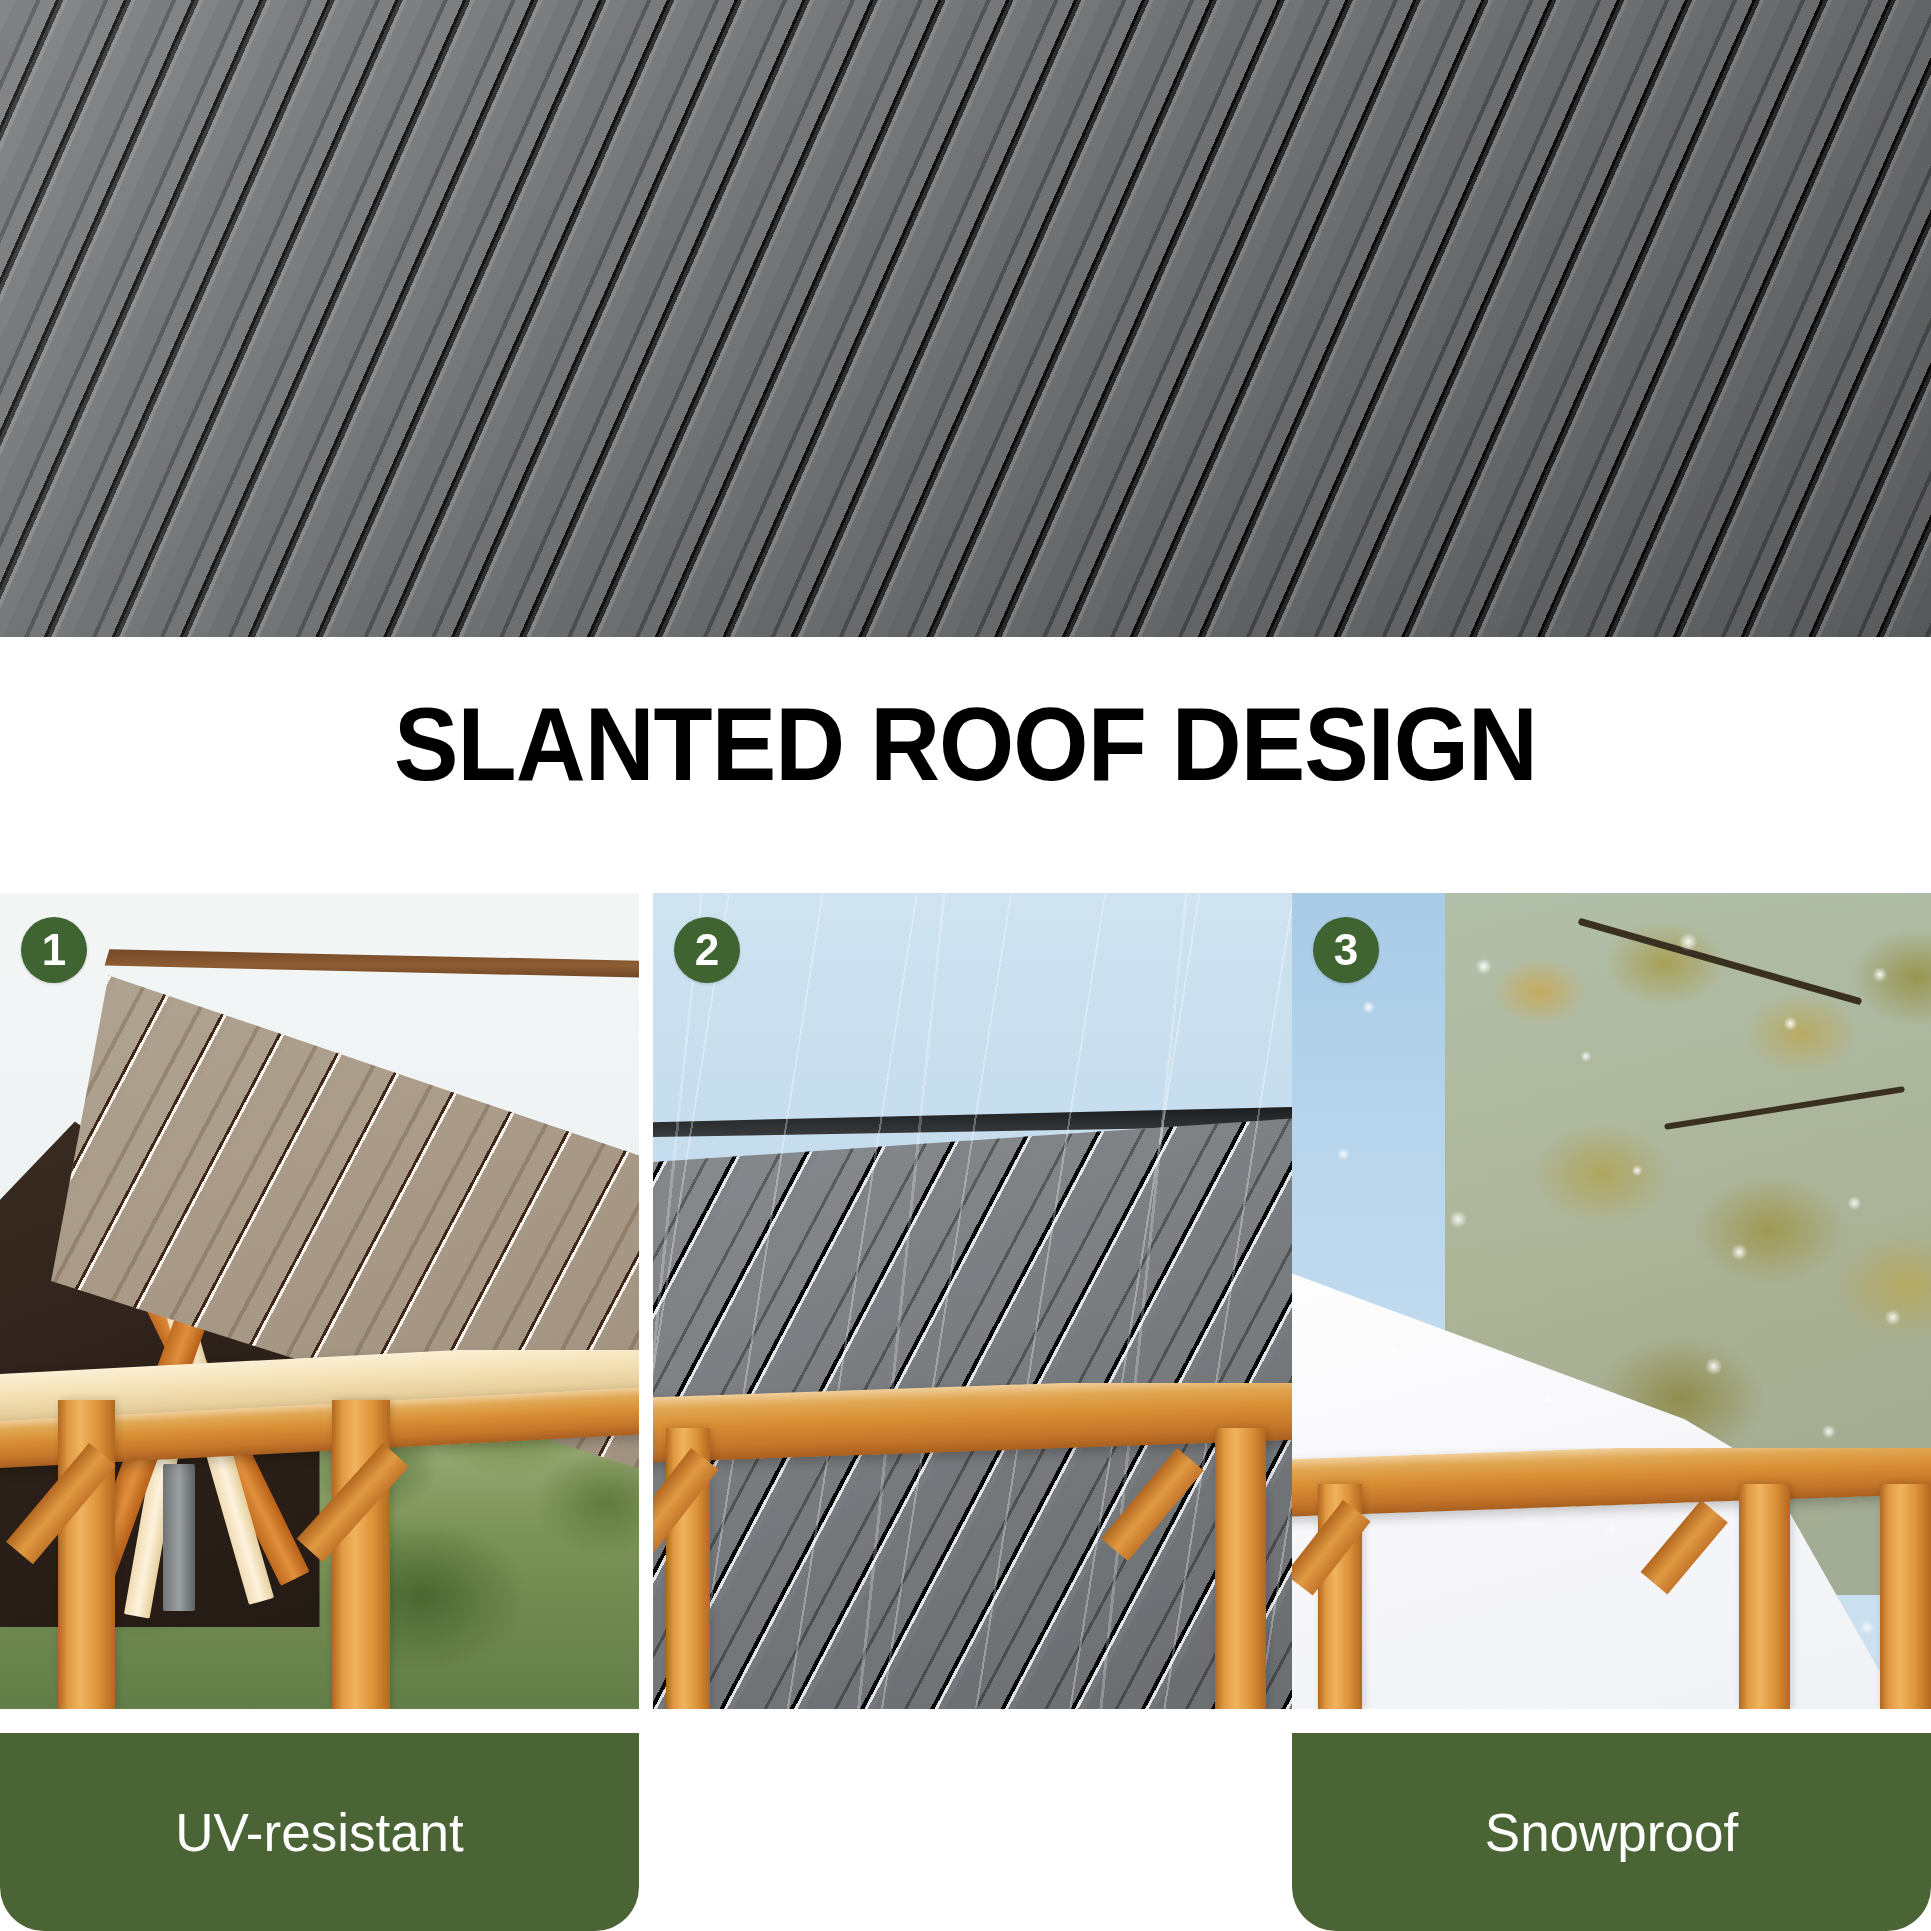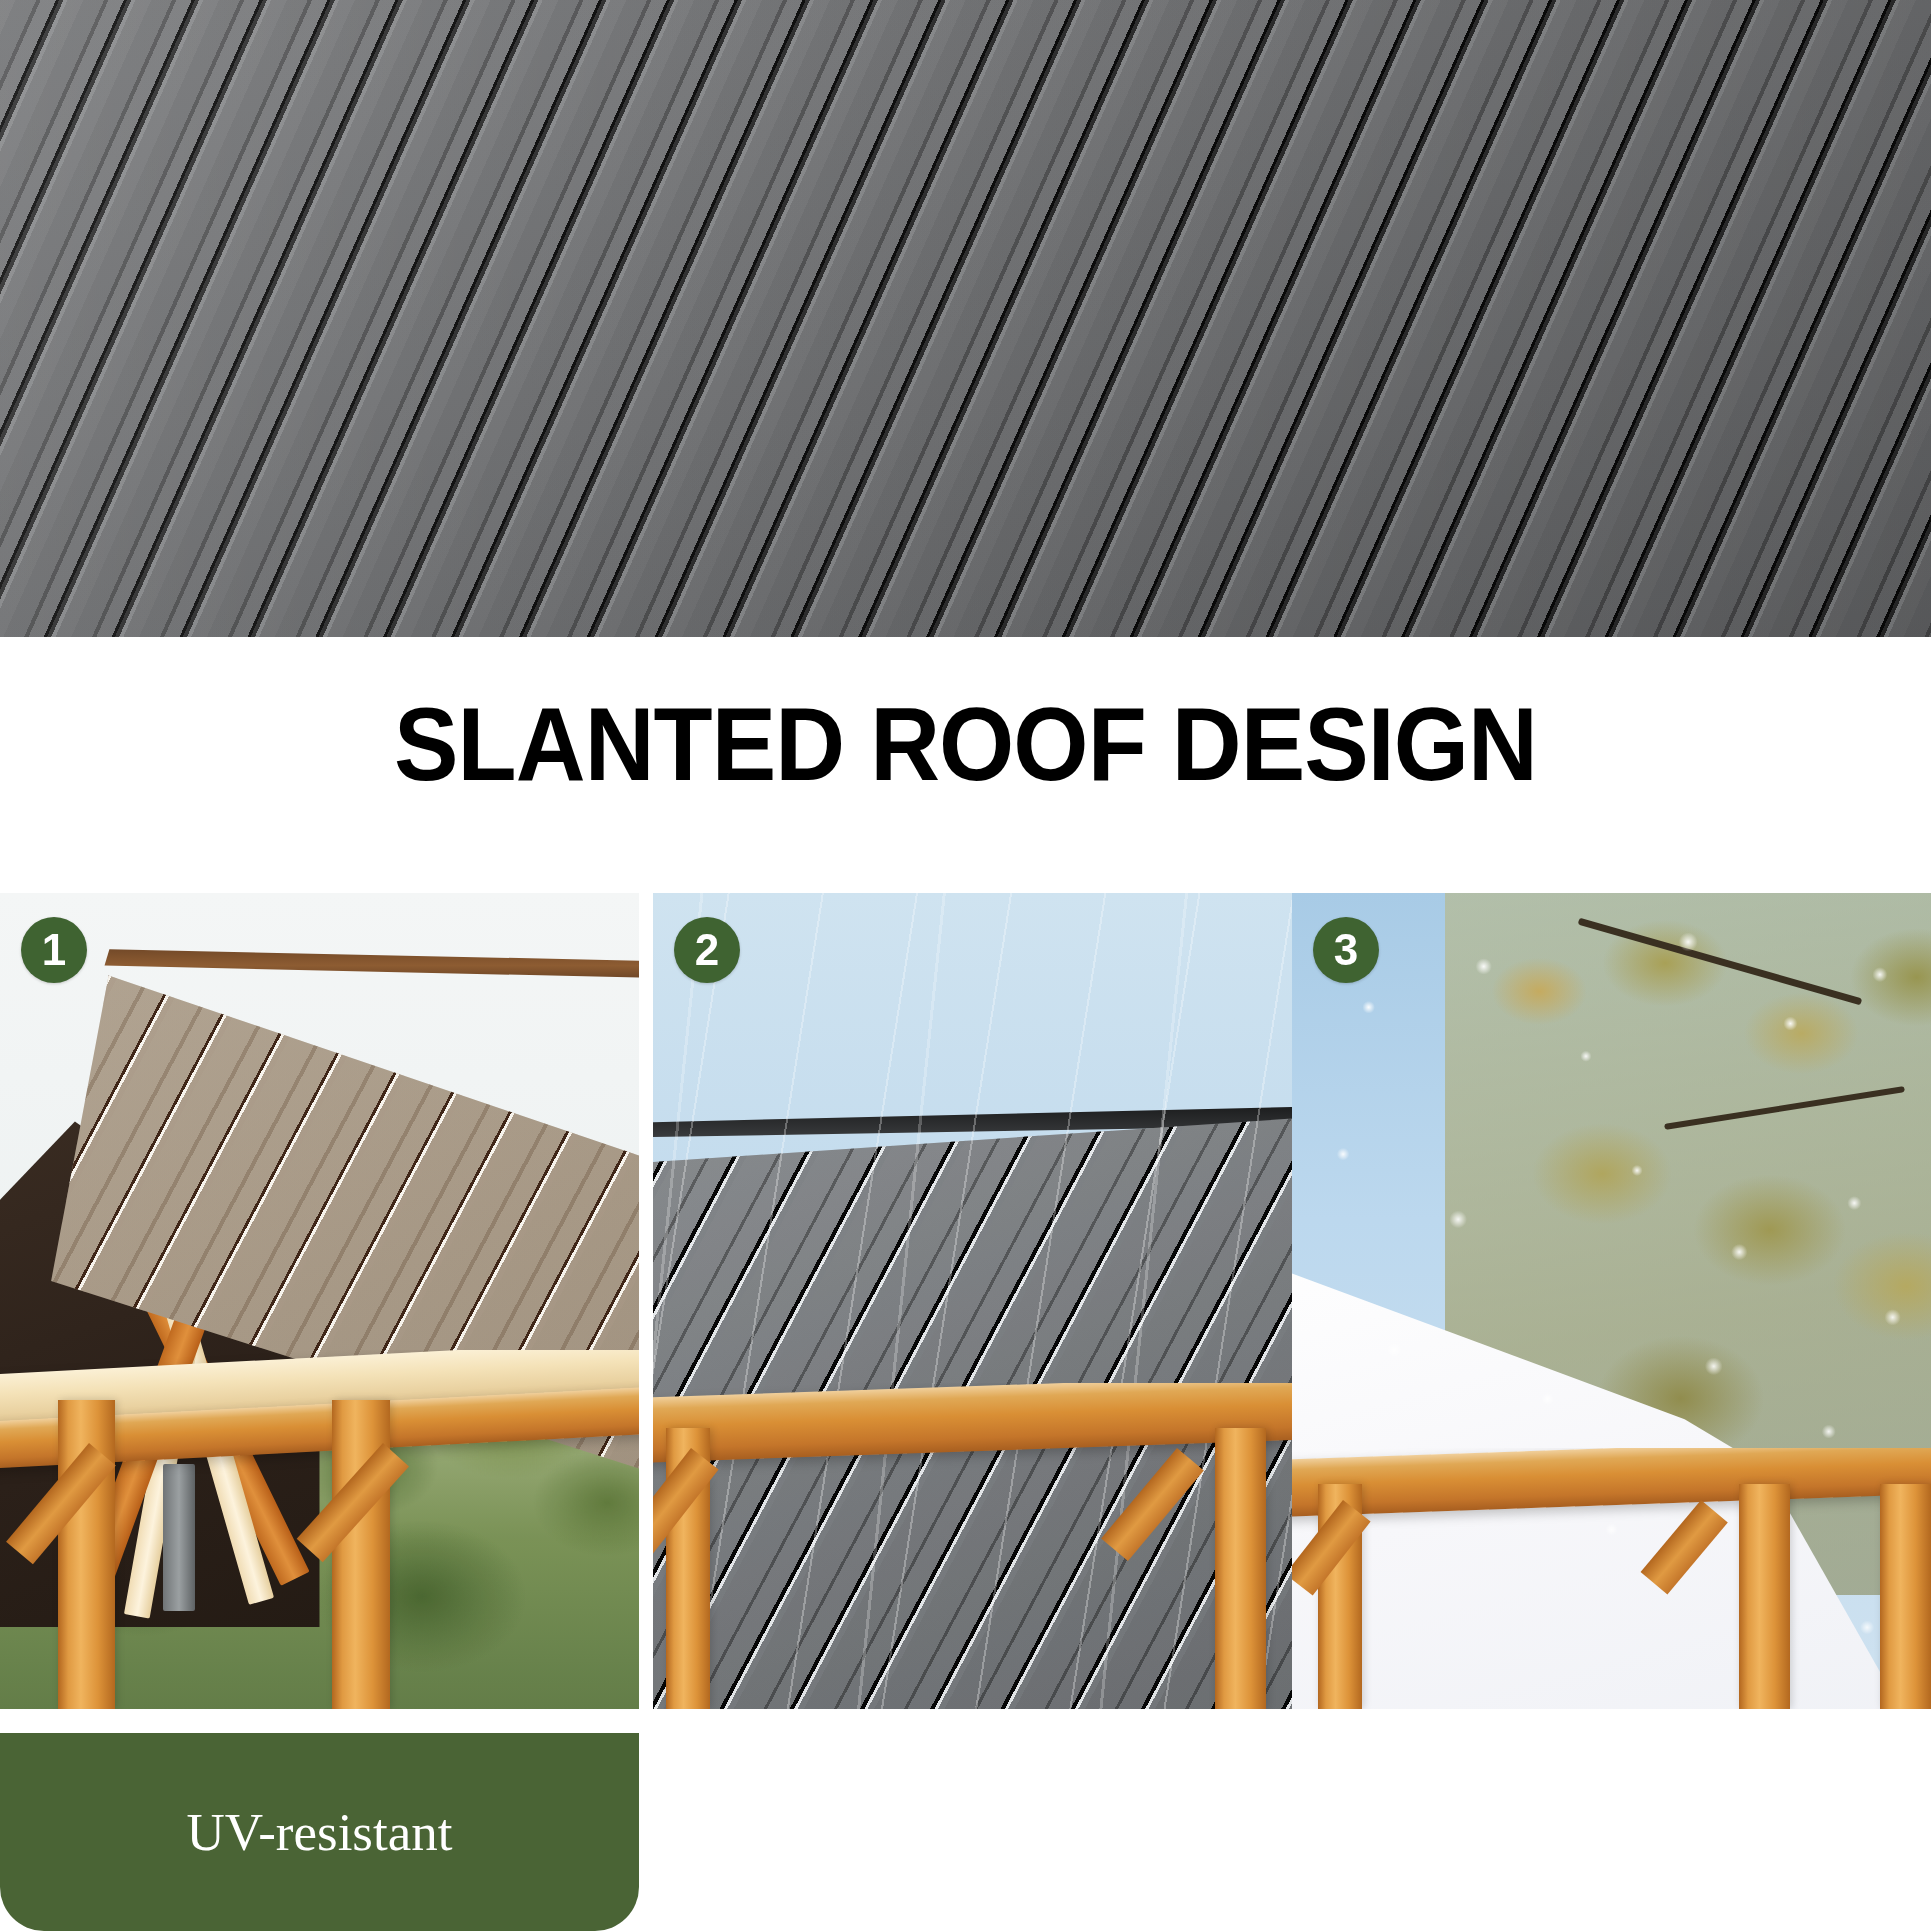--- a/index.html
+++ b/index.html
@@ -262,21 +262,20 @@
   
   .label{
     position:absolute;left:0;bottom:0;width:639px;height:198px;
     background:#4a6435;
     border-radius:0 0 44px 44px;
     color:#ffffff;
     display:flex;align-items:center;justify-content:center;
     font-size:53px;
     font-weight:normal;
     letter-spacing:0px;
-    font-family:Liberation Serif, serif;
   }
 </style>
 </head>
 <body>
 
 <div class="hero">
   <div class="hero-metal"></div>
   <div class="hero-sheen"></div>
 </div>
 
@@ -347,16 +346,17 @@
         <div class="wood-beam" style="top:0%;height:22%;transform:rotate(-2deg);"></div>
         <div class="wood-post" style="left:4%;width:7%;"></div>
         <div class="wood-post" style="left:70%;width:8%;"></div>
         <div class="wood-post" style="left:92%;width:8%;"></div>
         <div class="wood-brace" style="left:8%;top:20%;transform:rotate(38deg);"></div>
         <div class="wood-brace" style="left:64%;top:20%;transform:rotate(40deg);"></div>
       </div>
 
       <div class="badge">3</div>
     </div>
+    <div class="label">Snowproof</div>
   </div>
 
 </div>
 
 
 </body></html>

